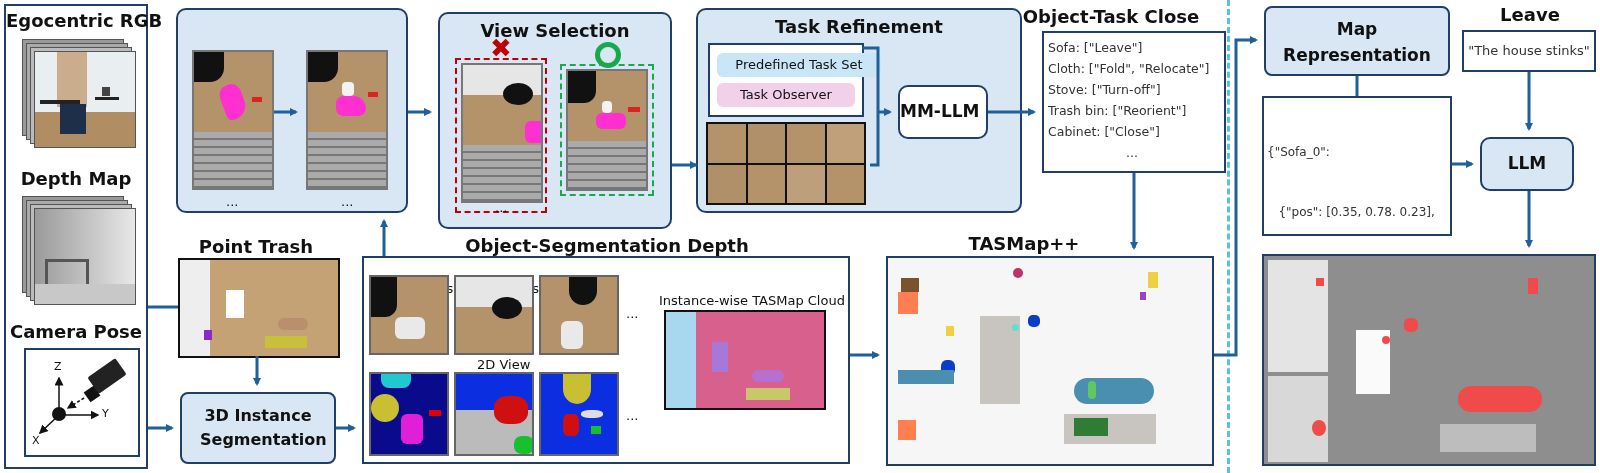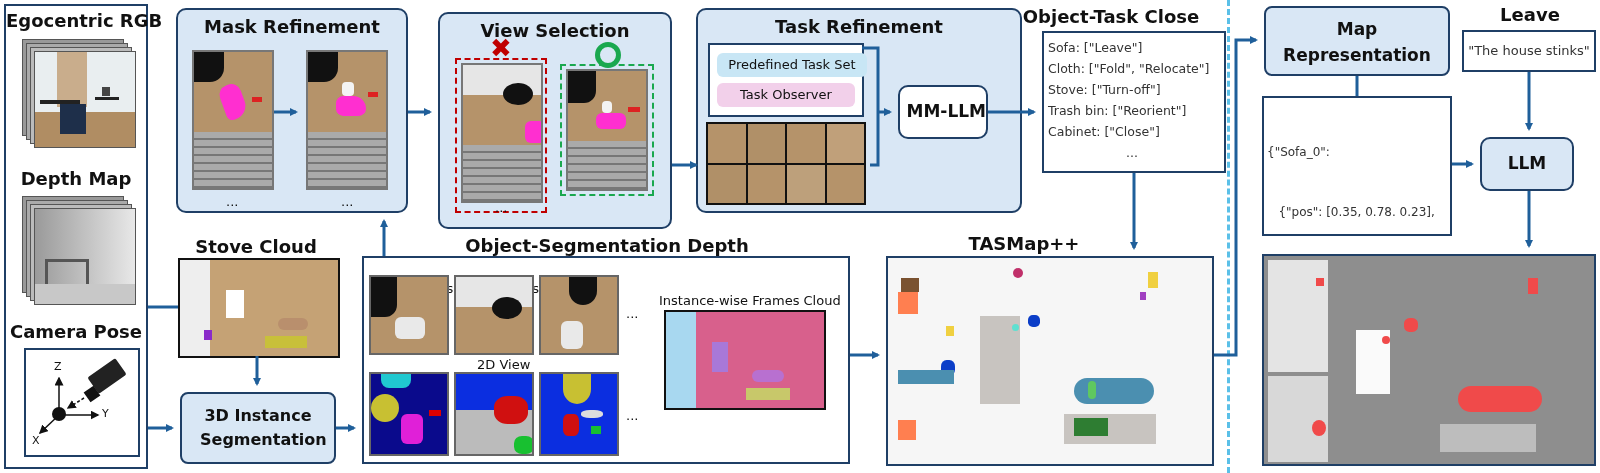--- a/index.html
+++ b/index.html
@@ -63,21 +63,20 @@
       <rect x="60" y="38" width="12" height="12" fill="#111" transform="rotate(-35 66 44)"></rect>
       <line x1="58" y1="48" x2="42" y2="58" stroke="#111" stroke-width="1.5" stroke-dasharray="3,2" marker-end="url(#ah)"></line>
     </svg>
     <span class="label" style="left:28px;top:10px;font-size:11px;">Z</span>
     <span class="label" style="left:76px;top:57px;font-size:11px;">Y</span>
     <span class="label" style="left:6px;top:84px;font-size:11px;">X</span>
   </div>
 </div>
 
 <div class="box stage" style="left:176px;top:8px;width:232px;height:205px;">
-  <div class="title" style="left:0;right:0;top:6px;">Mask Refinement</div>
   <div class="frame" style="left:14px;top:40px;width:82px;height:140px;">
     <div class="abs" style="left:0;top:0;right:0;height:80px;background:#b5936a;"></div>
     <div class="abs" style="left:0;top:0;width:30px;height:30px;background:#111;border-radius:0 0 14px 0;"></div>
     <div class="abs" style="left:28px;top:32px;width:22px;height:35px;background:#ff2fd0;border-radius:10px 10px 14px 6px;transform:rotate(-20deg);"></div>
     <div class="abs" style="left:58px;top:45px;width:10px;height:5px;background:#d22;"></div>
     <div class="stripes" style="top:80px;"></div>
   </div>
   <div class="label" style="left:48px;top:184px;">...</div>
   <div class="frame" style="left:128px;top:40px;width:82px;height:140px;">
     <div class="abs" style="left:0;top:0;right:0;height:80px;background:#b5936a;"></div>
@@ -110,52 +109,52 @@
     <div class="abs" style="left:28px;top:42px;width:30px;height:16px;background:#ff2fd0;border-radius:6px;"></div>
     <div class="abs" style="left:60px;top:36px;width:12px;height:5px;background:#d22;"></div>
     <div class="stripes" style="top:70px;"></div>
   </div>
   <div class="abs" style="left:155px;top:28px;width:16px;height:16px;border:5px solid #1aa84f;border-radius:50%;"></div>
 </div>
 
 <div class="box stage" style="left:696px;top:8px;width:326px;height:205px;">
   <div class="title" style="left:0;right:0;top:6px;">Task Refinement</div>
   <div class="abs" style="left:10px;top:33px;width:156px;height:74px;background:#fff;border:2px solid #1f3f66;box-sizing:border-box;">
-    <div class="pill" style="left:7px;top:8px;width:150px;background:#c8e6f5;">Predefined Task Set</div>
+    <div class="pill" style="left:7px;top:8px;width:164px;background:#c8e6f5;">Predefined Task Set</div>
     <div class="pill" style="left:7px;top:38px;width:138px;background:#f2d0ea;">Task Observer</div>
   </div>
   <div class="abs" style="left:8px;top:112px;width:160px;height:83px;background:#111;display:grid;grid-template-columns:repeat(4,1fr);grid-template-rows:repeat(2,1fr);gap:2px;padding:2px;box-sizing:border-box;">
     <div style="background:#b5936a;"></div>
       <div style="background:#b09068;"></div>
       <div style="background:#b5936a;"></div>
       <div style="background:#c0a07a;"></div>
     <div style="background:#b09068;"></div>
       <div style="background:#b5936a;"></div>
       <div style="background:#bda07b;"></div>
       <div style="background:#b5936a;"></div>
   </div>
 </div>
 
 <div class="box plain" style="left:898px;top:85px;width:90px;height:54px;border-radius:10px;">
-  <div class="abs" style="left:0;right:0;top:14px;text-align:right;font-weight:bold;font-size:17px;font-family:'DejaVu Sans',sans-serif;">MM-LLM</div>
+  <div class="abs" style="left:0;right:0;top:14px;text-align:left;font-weight:bold;font-size:17px;font-family:'DejaVu Sans',sans-serif;">MM-LLM</div>
 </div>
 
 <div class="title" style="left:1018px;top:6px;width:186px;">Object-Task Close</div>
 <div class="box plain" style="left:1042px;top:31px;width:184px;height:142px;">
   <div class="abs mono" style="left:4px;top:4px;">
     <div>Sofa: ["Leave"]</div>
     <div>Cloth: ["Fold", "Relocate"]</div>
     <div>Stove: ["Turn-off"]</div>
     <div>Trash bin: ["Reorient"]</div>
     <div>Cabinet: ["Close"]</div>
     <div style="padding-left:78px;">...</div>
   </div>
 </div>
 
-<div class="title" style="left:176px;top:236px;width:160px;">Stove Cloud</div>
+<div class="title" style="left:176px;top:236px;width:160px;">Point Trash</div>
 <div class="abs" style="left:178px;top:258px;width:158px;height:96px;border:2px solid #111;background:#c5a275;overflow:hidden;">
   <div class="abs" style="left:0;top:0;width:30px;height:96px;background:#eee;"></div>
   <div class="abs" style="left:46px;top:30px;width:18px;height:28px;background:#fff;"></div>
   <div class="abs" style="left:98px;top:58px;width:30px;height:12px;background:#b98f6d;border-radius:6px;"></div>
   <div class="abs" style="left:85px;top:76px;width:42px;height:12px;background:#c8c03a;"></div>
   <div class="abs" style="left:24px;top:70px;width:8px;height:10px;background:#8a2bc9;"></div>
 </div>
 
 <div class="box stage" style="left:180px;top:392px;width:156px;height:72px;border-radius:8px;">
   <div class="abs" style="left:18px;right:18px;top:10px;text-align:center;font-weight:bold;font-size:16px;line-height:24px;white-space:normal;font-family:'DejaVu Sans',sans-serif;">3D Instance Segmentation</div>
@@ -189,21 +188,21 @@
     <div class="abs" style="left:38px;top:22px;width:34px;height:28px;background:#d01010;border-radius:40%;"></div>
     <div class="abs" style="left:58px;top:62px;width:20px;height:18px;background:#18c030;border-radius:40%;"></div>
   </div>
   <div class="thumb" style="left:175px;top:114px;width:80px;height:84px;background:#0b2ee0;">
     <div class="abs" style="left:22px;top:0;width:28px;height:30px;background:#c8c032;border-radius:0 0 50% 50%;"></div>
     <div class="abs" style="left:22px;top:40px;width:16px;height:22px;background:#d01010;border-radius:30%;"></div>
     <div class="abs" style="left:40px;top:36px;width:22px;height:8px;background:#ddd;border-radius:40%;"></div>
     <div class="abs" style="left:50px;top:52px;width:10px;height:8px;background:#18c030;"></div>
   </div>
   <div class="label" style="left:262px;top:150px;">...</div>
-  <div class="label" style="left:295px;top:35px;">Instance-wise Frames Cloud</div>
+  <div class="label" style="left:295px;top:35px;">Instance-wise TASMap Cloud</div>
   <div class="abs" style="left:300px;top:52px;width:158px;height:96px;border:2px solid #111;background:#d8608c;overflow:hidden;">
     <div class="abs" style="left:0;top:0;width:30px;height:96px;background:#a8d8f0;"></div>
     <div class="abs" style="left:46px;top:30px;width:16px;height:30px;background:#a878d8;"></div>
     <div class="abs" style="left:86px;top:58px;width:32px;height:12px;background:#b870d0;border-radius:6px;"></div>
     <div class="abs" style="left:80px;top:76px;width:44px;height:12px;background:#c8c86a;"></div>
   </div>
 </div>
 
 <div class="title" style="left:964px;top:233px;width:120px;">TASMap++</div>
 <div class="room" style="left:886px;top:256px;width:328px;height:210px;background:#f6f6f6;">

